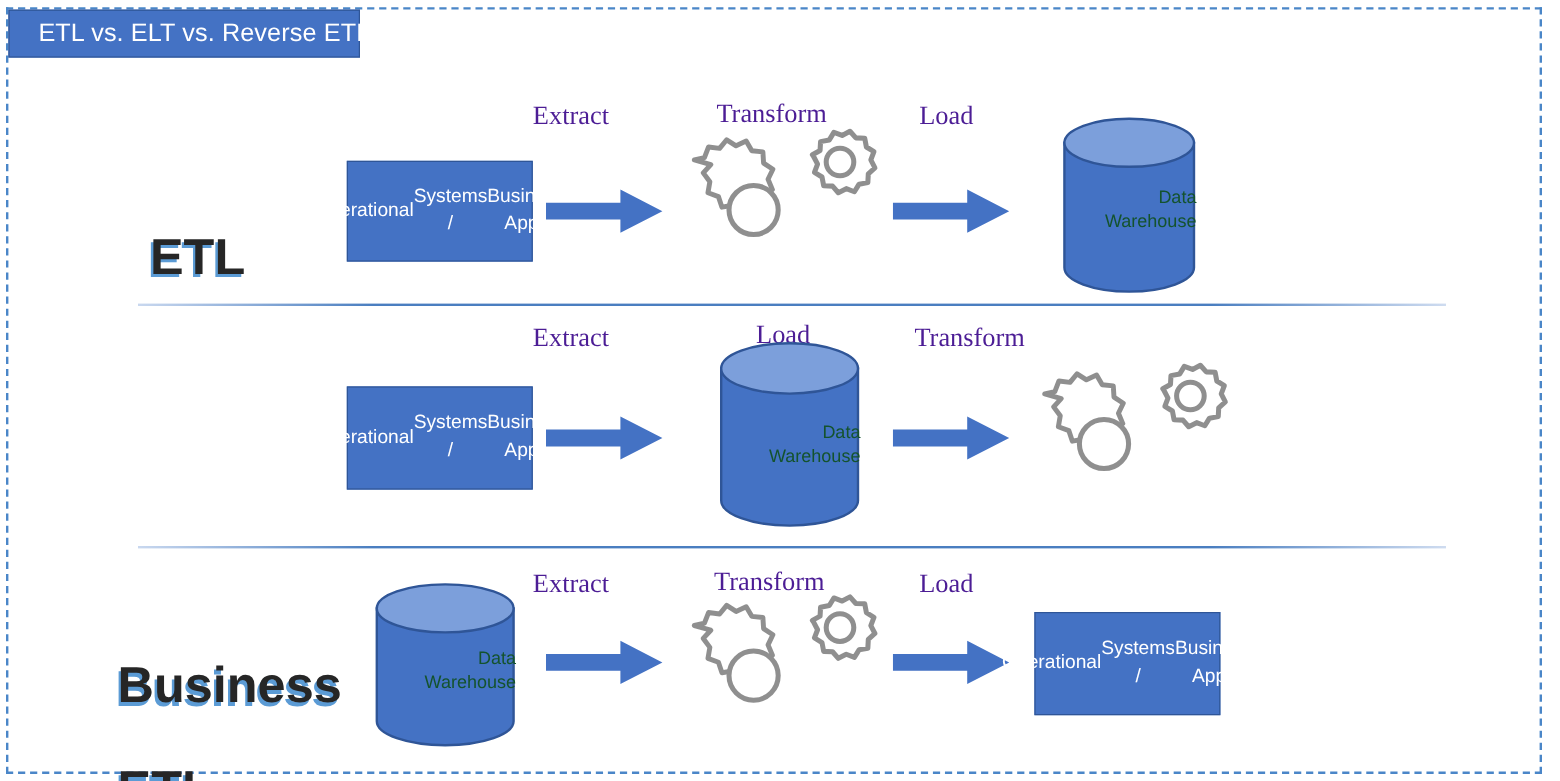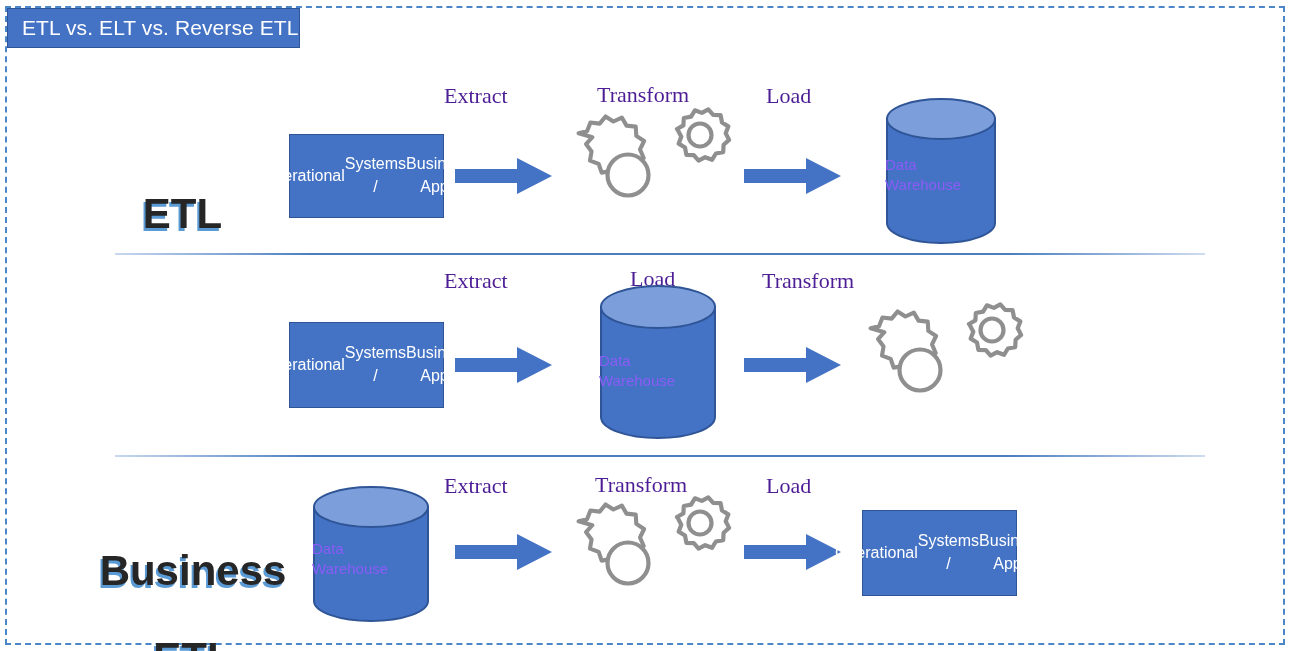--- a/index.html
+++ b/index.html
@@ -34,21 +34,21 @@
     position: absolute;
     left: 7px;
     top: 8px;
     width: 293px;
     height: 40px;
     background: #4472C4;
     border: 1px solid #2F5597;
     box-sizing: border-box;
     display: flex;
     align-items: center;
-    padding-left: 14px;
+    padding-left: 24px;
   }
   .title-banner .title-text {
     color: #ffffff;
     font-size: 21px;
     font-family: "Liberation Sans", sans-serif;
     letter-spacing: 0.1px;
     white-space: nowrap;
   }
 
   
@@ -60,21 +60,20 @@
 
   
   .proc-name {
     position: absolute;
     font-family: "Liberation Sans", sans-serif;
     font-weight: bold;
     color: #262626;
     text-shadow: -2px 3px 0 #5B9BD5;
     line-height: 1.04;
     white-space: pre-line;
-    text-align: center;
   }
 
   
   .box-node {
     position: absolute;
     background: #4472C4;
     border: 1px solid #2F5597;
     box-sizing: border-box;
     display: flex;
     align-items: center;
@@ -87,22 +86,22 @@
 
   
   .cylinder {
     position: absolute;
   }
   .cylinder svg { display: block; }
   .cylinder .cyl-label {
     position: absolute;
     left: 0;
     width: 100%;
-    text-align: left;
-    color: #8b5cf6;
+    text-align: right;
+    color: #14532d;
     font-size: 15px;
     line-height: 1.35;
     pointer-events: none;
   }
 
   
   .arrow { position: absolute; }
   .arrow svg { display: block; }
 
   

